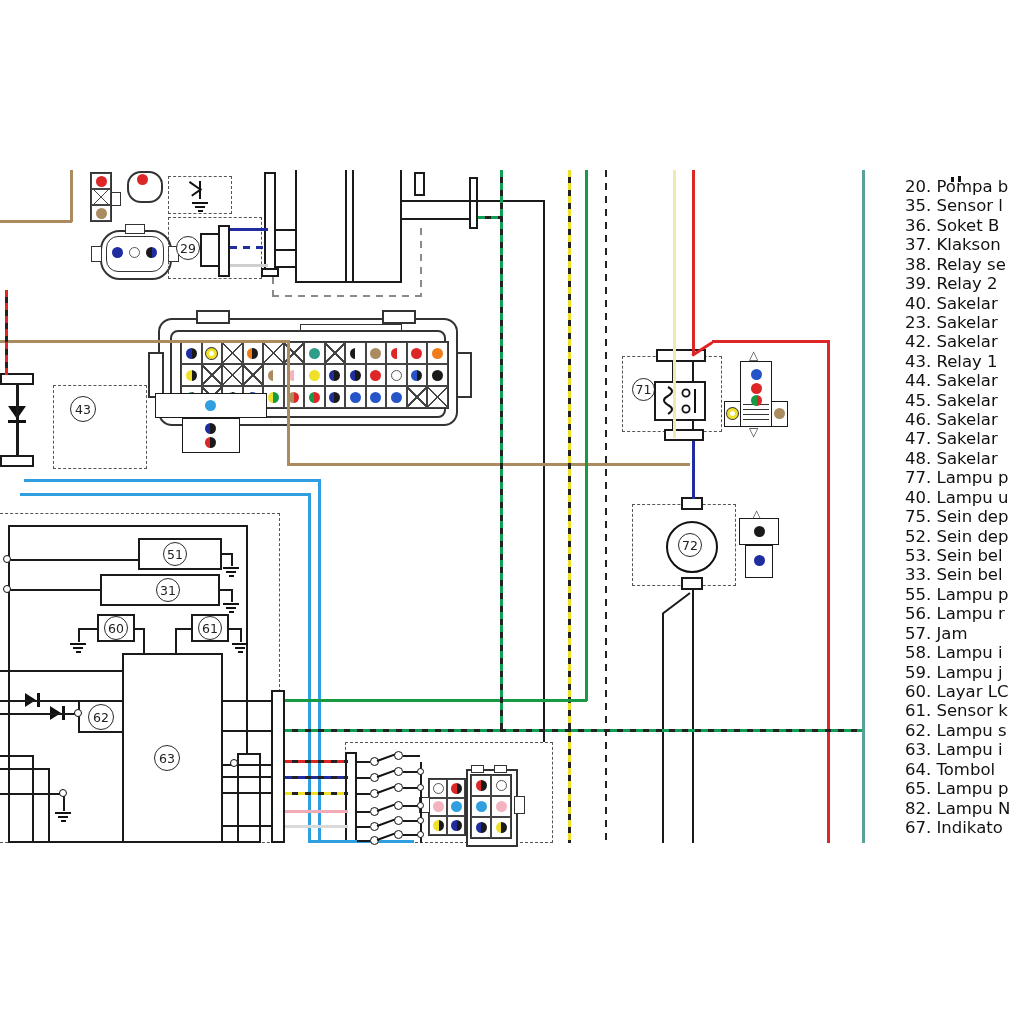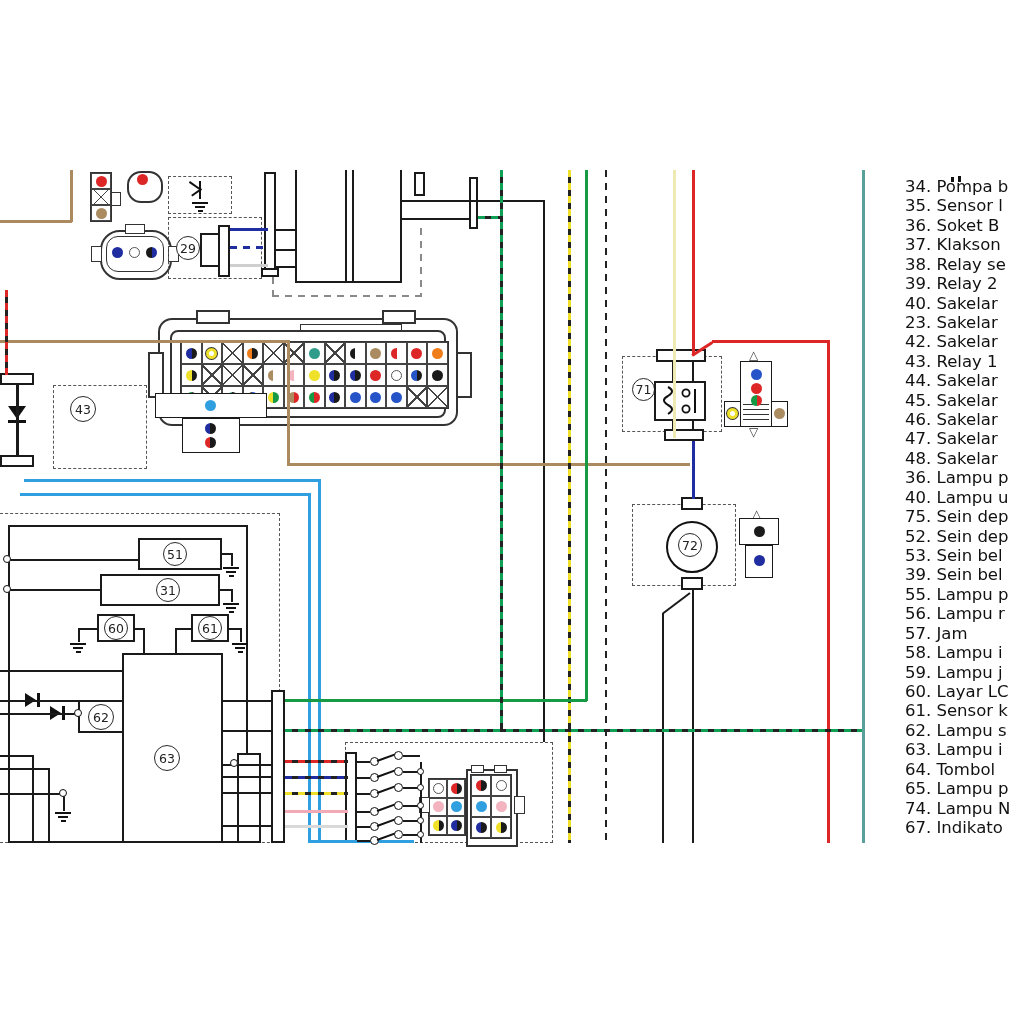--- a/index.html
+++ b/index.html
@@ -322,53 +322,53 @@
   <div class="bar" style="left:681px;top:577px;width:22px;height:13px;"></div>
 
   <div class="glyph" style="left:752px;top:508px;">△</div>
   <div class="box" style="left:739px;top:518px;width:40px;height:27px;border-width:1.8px;"></div>
   <div class="box" style="left:745px;top:545px;width:28px;height:33px;border-width:1.8px;"></div>
 
   <div class="abs" style="left:951px;top:177px;width:3px;height:5px;background:#111;"></div>
   <div class="abs" style="left:958px;top:176px;width:3px;height:6px;background:#111;"></div>
 
   <div id="legend">
-      <div class="legend-line">34. Pompa b</div>
+      <div class="legend-line">20. Pompa b</div>
       <div class="legend-line">35. Sensor l</div>
       <div class="legend-line">36. Soket B</div>
       <div class="legend-line">37. Klakson</div>
       <div class="legend-line">38. Relay se</div>
       <div class="legend-line">39. Relay 2</div>
       <div class="legend-line">40. Sakelar</div>
       <div class="legend-line">23. Sakelar</div>
       <div class="legend-line">42. Sakelar</div>
       <div class="legend-line">43. Relay 1</div>
       <div class="legend-line">44. Sakelar</div>
       <div class="legend-line">45. Sakelar</div>
       <div class="legend-line">46. Sakelar</div>
       <div class="legend-line">47. Sakelar</div>
       <div class="legend-line">48. Sakelar</div>
-      <div class="legend-line">36. Lampu p</div>
+      <div class="legend-line">77. Lampu p</div>
       <div class="legend-line">40. Lampu u</div>
       <div class="legend-line">75. Sein dep</div>
       <div class="legend-line">52. Sein dep</div>
       <div class="legend-line">53. Sein bel</div>
-      <div class="legend-line">39. Sein bel</div>
+      <div class="legend-line">33. Sein bel</div>
       <div class="legend-line">55. Lampu p</div>
       <div class="legend-line">56. Lampu r</div>
       <div class="legend-line">57. Jam</div>
       <div class="legend-line">58. Lampu i</div>
       <div class="legend-line">59. Lampu j</div>
       <div class="legend-line">60. Layar LC</div>
       <div class="legend-line">61. Sensor k</div>
       <div class="legend-line">62. Lampu s</div>
       <div class="legend-line">63. Lampu i</div>
       <div class="legend-line">64. Tombol</div>
       <div class="legend-line">65. Lampu p</div>
-      <div class="legend-line">74. Lampu N</div>
+      <div class="legend-line">82. Lampu N</div>
       <div class="legend-line">67. Indikato</div>
     </div>
 
 <div class="wire" style="left: 295px; top: 170px; width: 2px; height: 113px; background: rgb(26, 26, 26);"></div>
     <div class="wire" style="left: 400px; top: 170px; width: 2px; height: 113px; background: rgb(26, 26, 26);"></div>
     <div class="wire" style="left: 295px; top: 281px; width: 107px; height: 2px; background: rgb(26, 26, 26);"></div>
     <div class="wire" style="left: 345px; top: 170px; width: 2px; height: 112px; background: rgb(26, 26, 26);"></div>
     <div class="wire" style="left: 352px; top: 170px; width: 2px; height: 112px; background: rgb(26, 26, 26);"></div>
     <div class="wire" style="left: 400px; top: 200px; width: 143px; height: 2px; background: rgb(26, 26, 26);"></div>
     <div class="wire" style="left: 400px; top: 218px; width: 70px; height: 2px; background: rgb(26, 26, 26);"></div>

